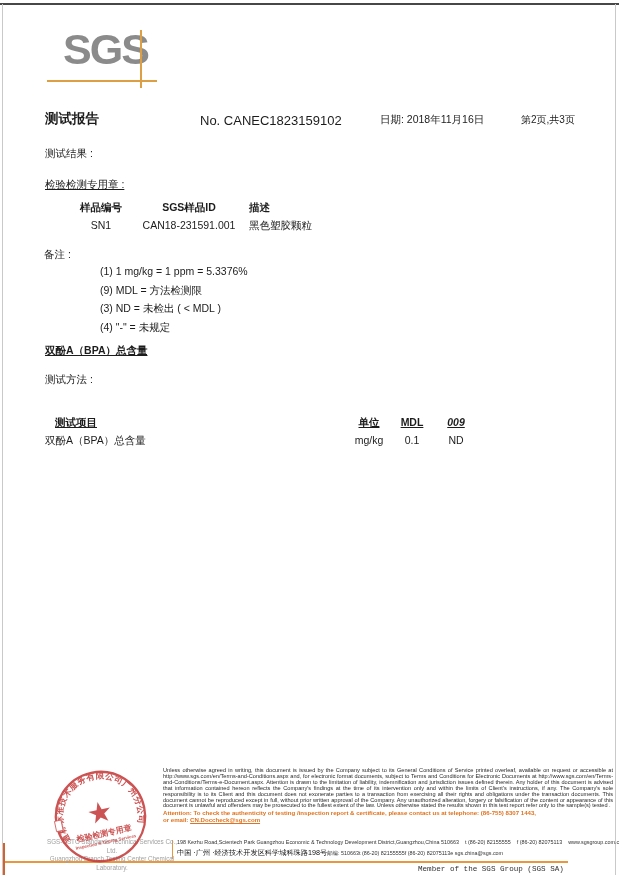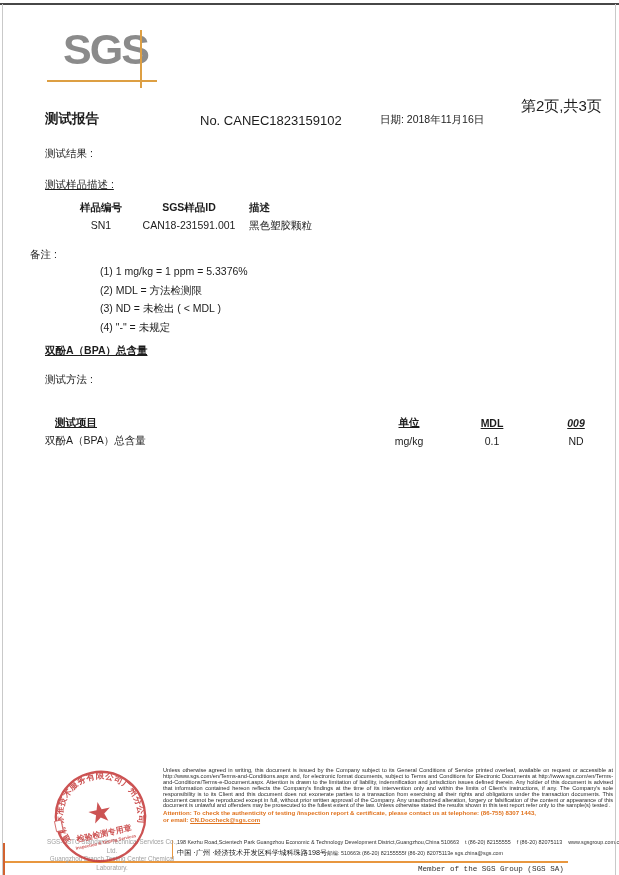--- a/index.html
+++ b/index.html
@@ -11,44 +11,44 @@
   .border-left{left:2px;top:4px;width:1px;height:871px;background:#c9c9c9;}
   .border-right{left:615px;top:4px;width:1px;height:871px;background:#c9c9c9;}
   
   .logo-text{left:63px;top:28px;font-size:43px;font-weight:bold;letter-spacing:-2px;color:#8b8b8b;line-height:1;}
   .logo-hline{left:47px;top:80px;width:110px;height:2px;background:#dd9f43;}
   .logo-vline{left:140px;top:30px;width:2px;height:58px;background:#dd9f43;}
   
   .doc-title{left:45px;top:110px;font-size:13.5px;font-weight:bold;}
   .report-no{left:200px;top:113px;font-size:13px;}
   .report-date{left:380px;top:113px;font-size:10.5px;}
-  .page-info{left:521px;top:97px;font-size:15px;}
+  .page-info{left:521px;top:113px;font-size:10px;}
   
   .sec-label{font-size:10.5px;}
   .u{text-decoration:underline;}
   .results-label{left:45px;top:147px;}
   .sample-desc{left:45px;top:178px;}
   
   .sample-table{left:65px;top:201px;font-size:10.5px;}
   .sample-table .hrow{display:flex;font-weight:bold;}
   .sample-table .vrow{display:flex;margin-top:4px;}
   .st-c1{width:72px;text-align:center;}
   .st-c2{width:100px;text-align:center;margin-left:2px;}
   .st-c3{margin-left:10px;text-align:center;}
   
-  .notes-label{left:30px;top:248px;}
+  .notes-label{left:44px;top:248px;}
   .notes{left:100px;top:262px;font-size:10.5px;line-height:18.6px;}
   
   .bpa-title{left:45px;top:344px;font-size:10.5px;font-weight:bold;text-decoration:underline;}
   
   .method-label{left:45px;top:373px;}
   .method-text{left:95px;top:370px;width:462px;font-size:10.5px;line-height:19px;}
   
   .result-table{left:45px;top:416px;font-size:10.5px;}
-  .rt-row{display:flex;align-items:center;gap:40px;}
+  .rt-row{display:flex;align-items:flex-start;}
   .rt-c1{width:302px;}
   .rt-c2{width:44px;text-align:center;}
   .rt-c3{width:42px;text-align:center;}
   .rt-c4{width:46px;text-align:center;}
   .rt-head{font-weight:bold;}
   .rt-head .rt-c1{padding-left:10px;box-sizing:border-box;}
   .rt-vals{margin-top:4px;}
   .italic{font-style:italic;}
   
   .stamp{left:51px;top:769px;width:99px;height:95px;transform:rotate(-12deg);opacity:0.88;z-index:5;}
@@ -81,39 +81,39 @@
   <div class="abs logo-text">SGS</div>
   <div class="abs logo-hline"></div>
   <div class="abs logo-vline"></div>
 
   <div class="abs doc-title">测试报告</div>
   <div class="abs report-no">No. CANEC1823159102</div>
   <div class="abs report-date">日期: 2018年11月16日</div>
   <div class="abs page-info">第2页,共3页</div>
 
   <div class="abs sec-label results-label">测试结果 :</div>
-  <div class="abs sec-label sample-desc u">测试样品描述 :</div>
+  <div class="abs sec-label sample-desc u">检验检测专用章 :</div>
 
   <div class="abs sample-table">
     <div class="hrow">
       <div class="st-c1">样品编号</div>
       <div class="st-c2">SGS样品ID</div>
       <div class="st-c3">描述</div>
     </div>
     <div class="vrow">
       <div class="st-c1">SN1</div>
       <div class="st-c2">CAN18-231591.001</div>
       <div class="st-c3">黑色塑胶颗粒</div>
     </div>
   </div>
 
   <div class="abs sec-label notes-label">备注 :</div>
   <div class="abs notes">
     <div>(1) 1 mg/kg = 1 ppm = 5.3376%</div>
-    <div>(2) MDL = 方法检测限</div>
+    <div>(9) MDL = 方法检测限</div>
     <div>(3) ND = 未检出 ( &lt; MDL )</div>
     <div>(4) "-" = 未规定</div>
   </div>
 
   <div class="abs bpa-title">双酚A（BPA）总含量</div>
 
   <div class="abs sec-label method-label">测试方法 :</div>
 
   <div class="abs result-table">
     <div class="rt-row rt-head">

